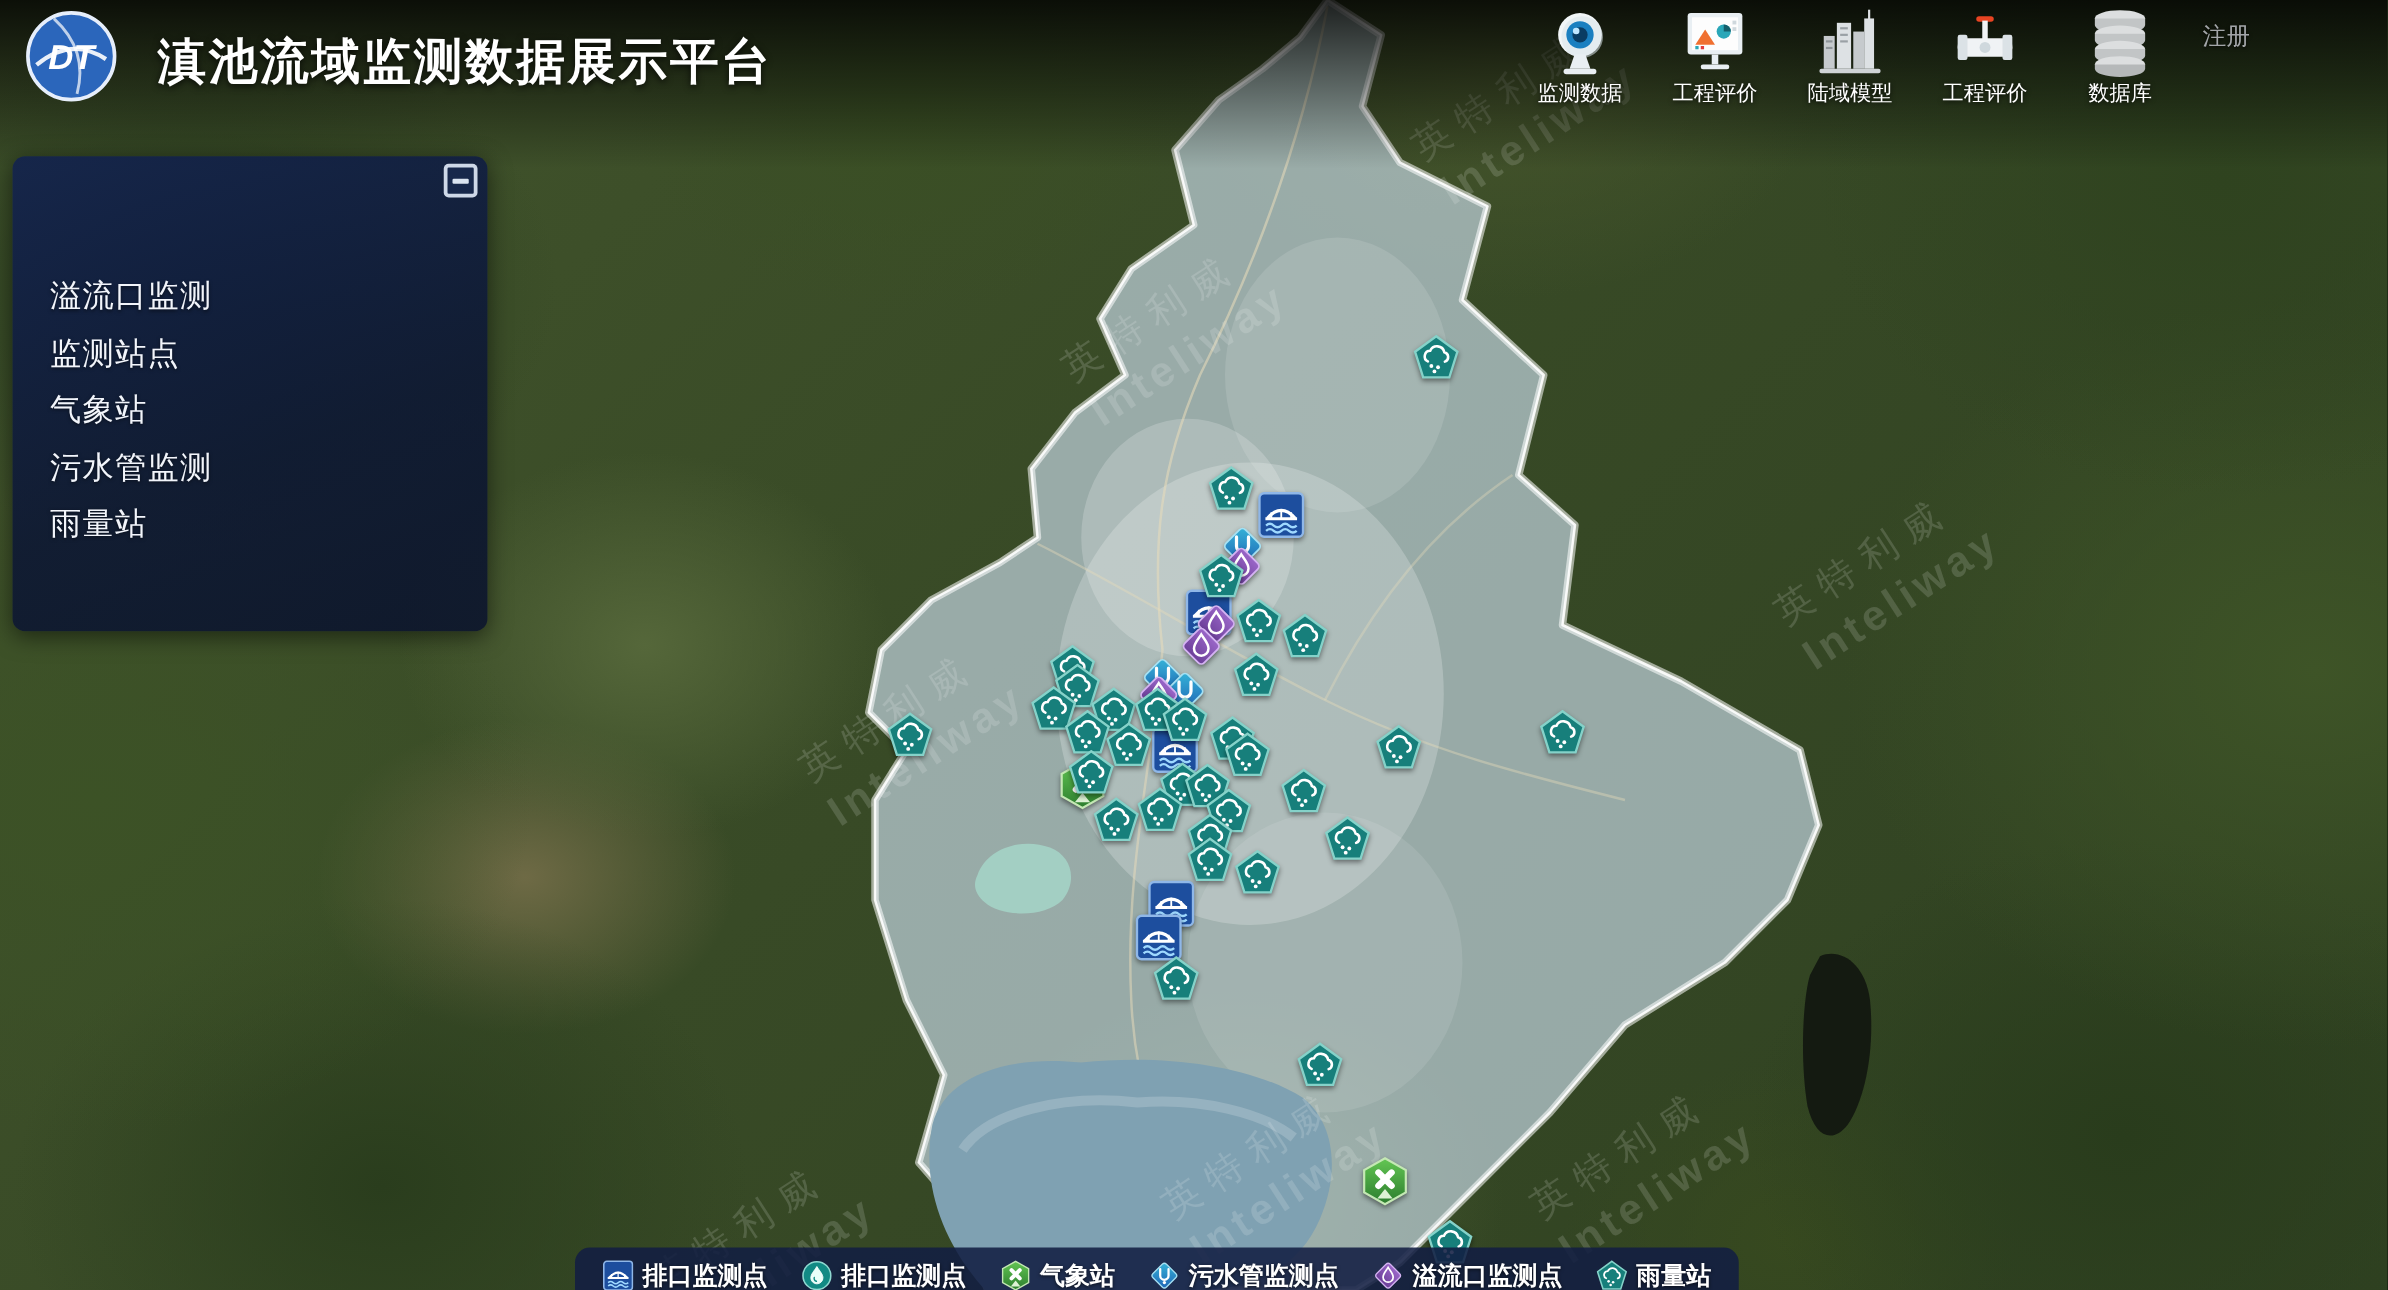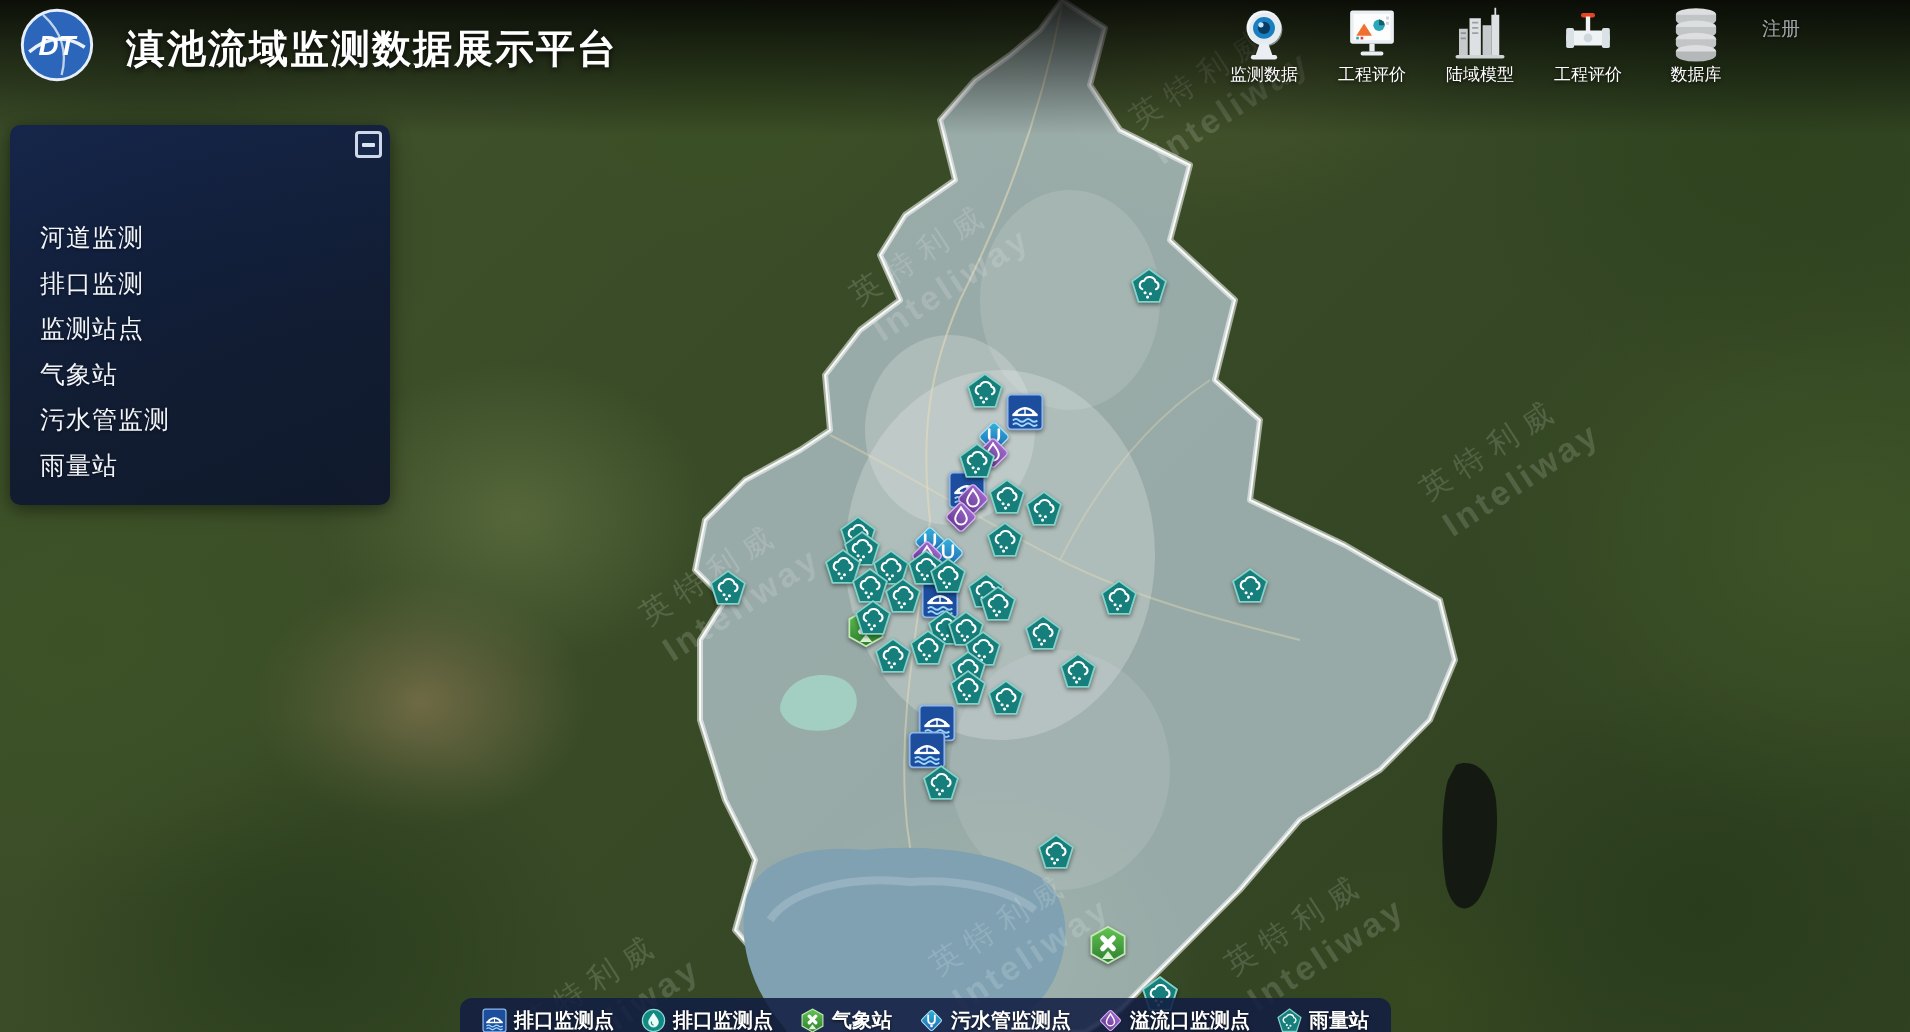--- a/index.html
+++ b/index.html
@@ -555,22 +555,21 @@
       </div>
     </div>
   <div class="auth-link auth-register">注册</div>
   <div class="auth-link auth-login">登录</div>
 
   <div class="side-panel">
     <div class="min-btn">
       <span class="min-glyph"></span>
     </div>
     <div class="menu">
-        <div class="menu-item">河道监测</div>
-        <div class="menu-item">排口监测</div>
+        <div class="menu-item">溢流口监测</div>
         <div class="menu-item">监测站点</div>
         <div class="menu-item">气象站</div>
         <div class="menu-item">污水管监测</div>
         <div class="menu-item">雨量站</div>
       </div>
   </div>
 
   <div class="legend-bar">
       <div class="legend-item">
         <svg viewBox="0 0 36 36">

